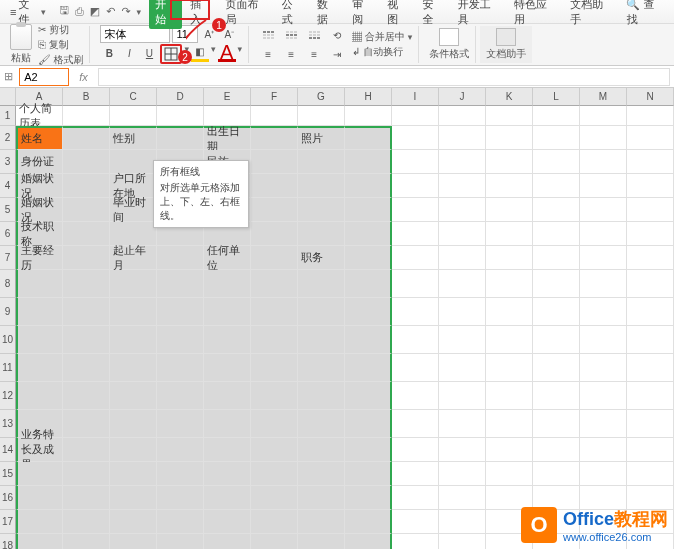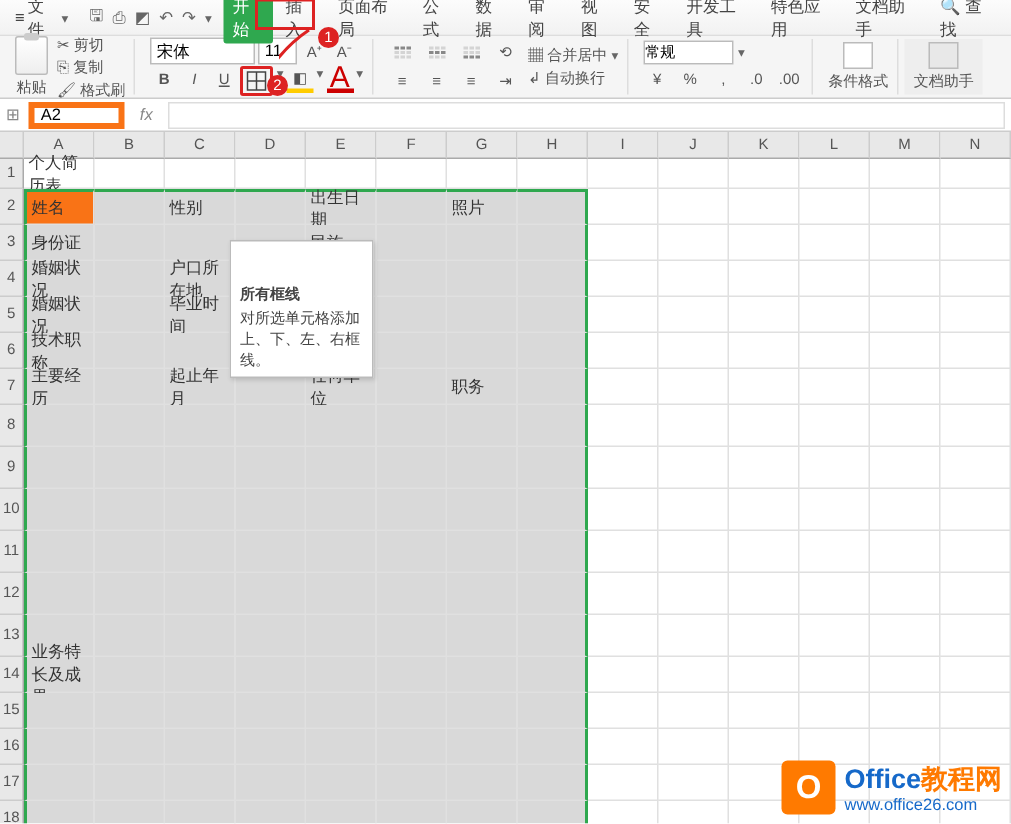--- a/index.html
+++ b/index.html
@@ -22,40 +22,40 @@
 .fontsel { display: flex; align-items: flex-start; gap: 2px; }
 .fontsel input { height: 18px; border: 1px solid #bbb; font-size: 11px; padding: 0 3px; }
 .fontname { width: 70px; }
 .fontsize { width: 26px; }
 .border-btn { width: 22px; height: 20px; border: 2px solid #d22; border-radius: 2px; display: inline-flex; align-items: center; justify-content: center; cursor: pointer; }
 .border-btn svg { width: 14px; height: 14px; }
 .arrowdn { font-size: 9px; color: #666; }
 .big { font-size: 20px; line-height: 20px; }
 
 .namebar { height: 22px; border-bottom: 1px solid #ccc; display: flex; align-items: center; gap: 6px; padding: 0 4px; }
-.namebox { width: 64px; height: 18px; border: 4px solid #f97316; font-size: 11px; padding: 0 4px; display: flex; align-items: center; }
+.namebox { width: 50px; height: 18px; border: 1px solid #f97316; font-size: 11px; padding: 0 4px; display: flex; align-items: center; }
 .fxbar { flex: 1; height: 18px; border: 1px solid #ddd; }
 .fxlbl { color: #888; font-style: italic; padding: 0 4px; }
 
 .sheetwrap { position: relative; height: calc(549px - 24px - 42px - 22px); overflow: hidden; }
 .grid { display: grid; grid-template-columns: 16px repeat(14, 47px); }
 .colhdr { background: #e8e8e8; border-right: 1px solid #ccc; border-bottom: 1px solid #aaa; height: 18px; text-align: center; font-size: 10px; color: #555; display: flex; align-items: center; justify-content: center; }
 .rowhdr { background: #e8e8e8; border-bottom: 1px solid #ccc; border-right: 1px solid #aaa; text-align: center; font-size: 10px; color: #555; display: flex; align-items: center; justify-content: center; }
 .cell { border-right: 1px solid #e0e0e0; border-bottom: 1px solid #e0e0e0; padding: 2px 3px; font-size: 11px; color: #333; display: flex; align-items: center; }
 .r1 { height: 20px; }
 .rt { height: 24px; }
 .rbig { height: 28px; }
 .sel { background: #d9d9d9; }
 .selactive { background: #f97316; }
 .selborder-top { border-top: 2px solid #2fa84f; }
 .selborder-left { border-left: 2px solid #2fa84f; }
 .selborder-right { border-right: 2px solid #2fa84f !important; }
 
 .tooltip { position: absolute; left: 153px; top: 72px; width: 96px; background: #fff; border: 1px solid #bbb; padding: 4px 6px; font-size: 10px; color: #444; box-shadow: 1px 1px 3px rgba(0,0,0,.15); z-index: 10; }
-.tooltip .tt-title { font-weight: bold; margin-bottom: 2px; margin-top: 24px; }
+.tooltip .tt-title { font-weight: normal; margin-bottom: 2px; }
 
 .redbox1 { position: absolute; left: 170px; top: -1px; width: 40px; height: 21px; border: 2px solid #d22; z-index: 5; pointer-events: none; }
 .callout1 { position: absolute; left: 212px; top: 18px; width: 14px; height: 14px; background: #d22; color: #fff; border-radius: 50%; font-size: 10px; display: flex; align-items: center; justify-content: center; z-index: 6; }
 .callout2 { position: absolute; left: 178px; top: 50px; width: 14px; height: 14px; background: #d22; color: #fff; border-radius: 50%; font-size: 10px; display: flex; align-items: center; justify-content: center; z-index: 6; }
 .arrow1 { position: absolute; left: 186px; top: 18px; z-index: 5; pointer-events: none; }
 
 .watermark { position: absolute; right: 6px; bottom: 6px; display: flex; align-items: center; gap: 6px; z-index: 20; }
 .wm-logo { width: 36px; height: 36px; background: #ff7a00; border-radius: 4px; display: flex; align-items: center; justify-content: center; color: #fff; font-weight: bold; font-size: 22px; }
 .wm-text .l1 { color: #ff7a00; font-weight: bold; font-size: 18px; }
 .wm-text .l1 b { color: #1669c9; }
@@ -196,32 +196,20 @@
         <span class="iconbtn">≡</span>
         <span class="iconbtn">⇥</span>
       </div>
     </div>
     <div class="stack">
       <span>▦ <span>合并居中</span> <span class="arrowdn">▾</span></span>
       <span>↲ <span>自动换行</span></span>
     </div>
   </div>
   <div class="rgrp">
-    <div class="stack">
-      <span><input style="width: 60px; height: 16px; border: 1px solid rgb(187, 187, 187); font-size: 10px;" value="常规"> <span class="arrowdn">▾</span></span>
-      <div style="display:flex;gap:4px">
-        <span class="iconbtn">¥</span>
-        <span class="iconbtn">%</span>
-        <span class="iconbtn">,</span>
-        <span class="iconbtn">.0</span>
-        <span class="iconbtn">.00</span>
-      </div>
-    </div>
-  </div>
-  <div class="rgrp">
     <div class="vbtn">
         <div class="ic"></div>
         <span>条件格式</span>
       </div>
   </div>
   <div class="rgrp" style="background:#eee">
     <div class="vbtn">
         <div class="ic" style="background:#e8e8e8"></div>
         <span>文档助手</span>
       </div>

